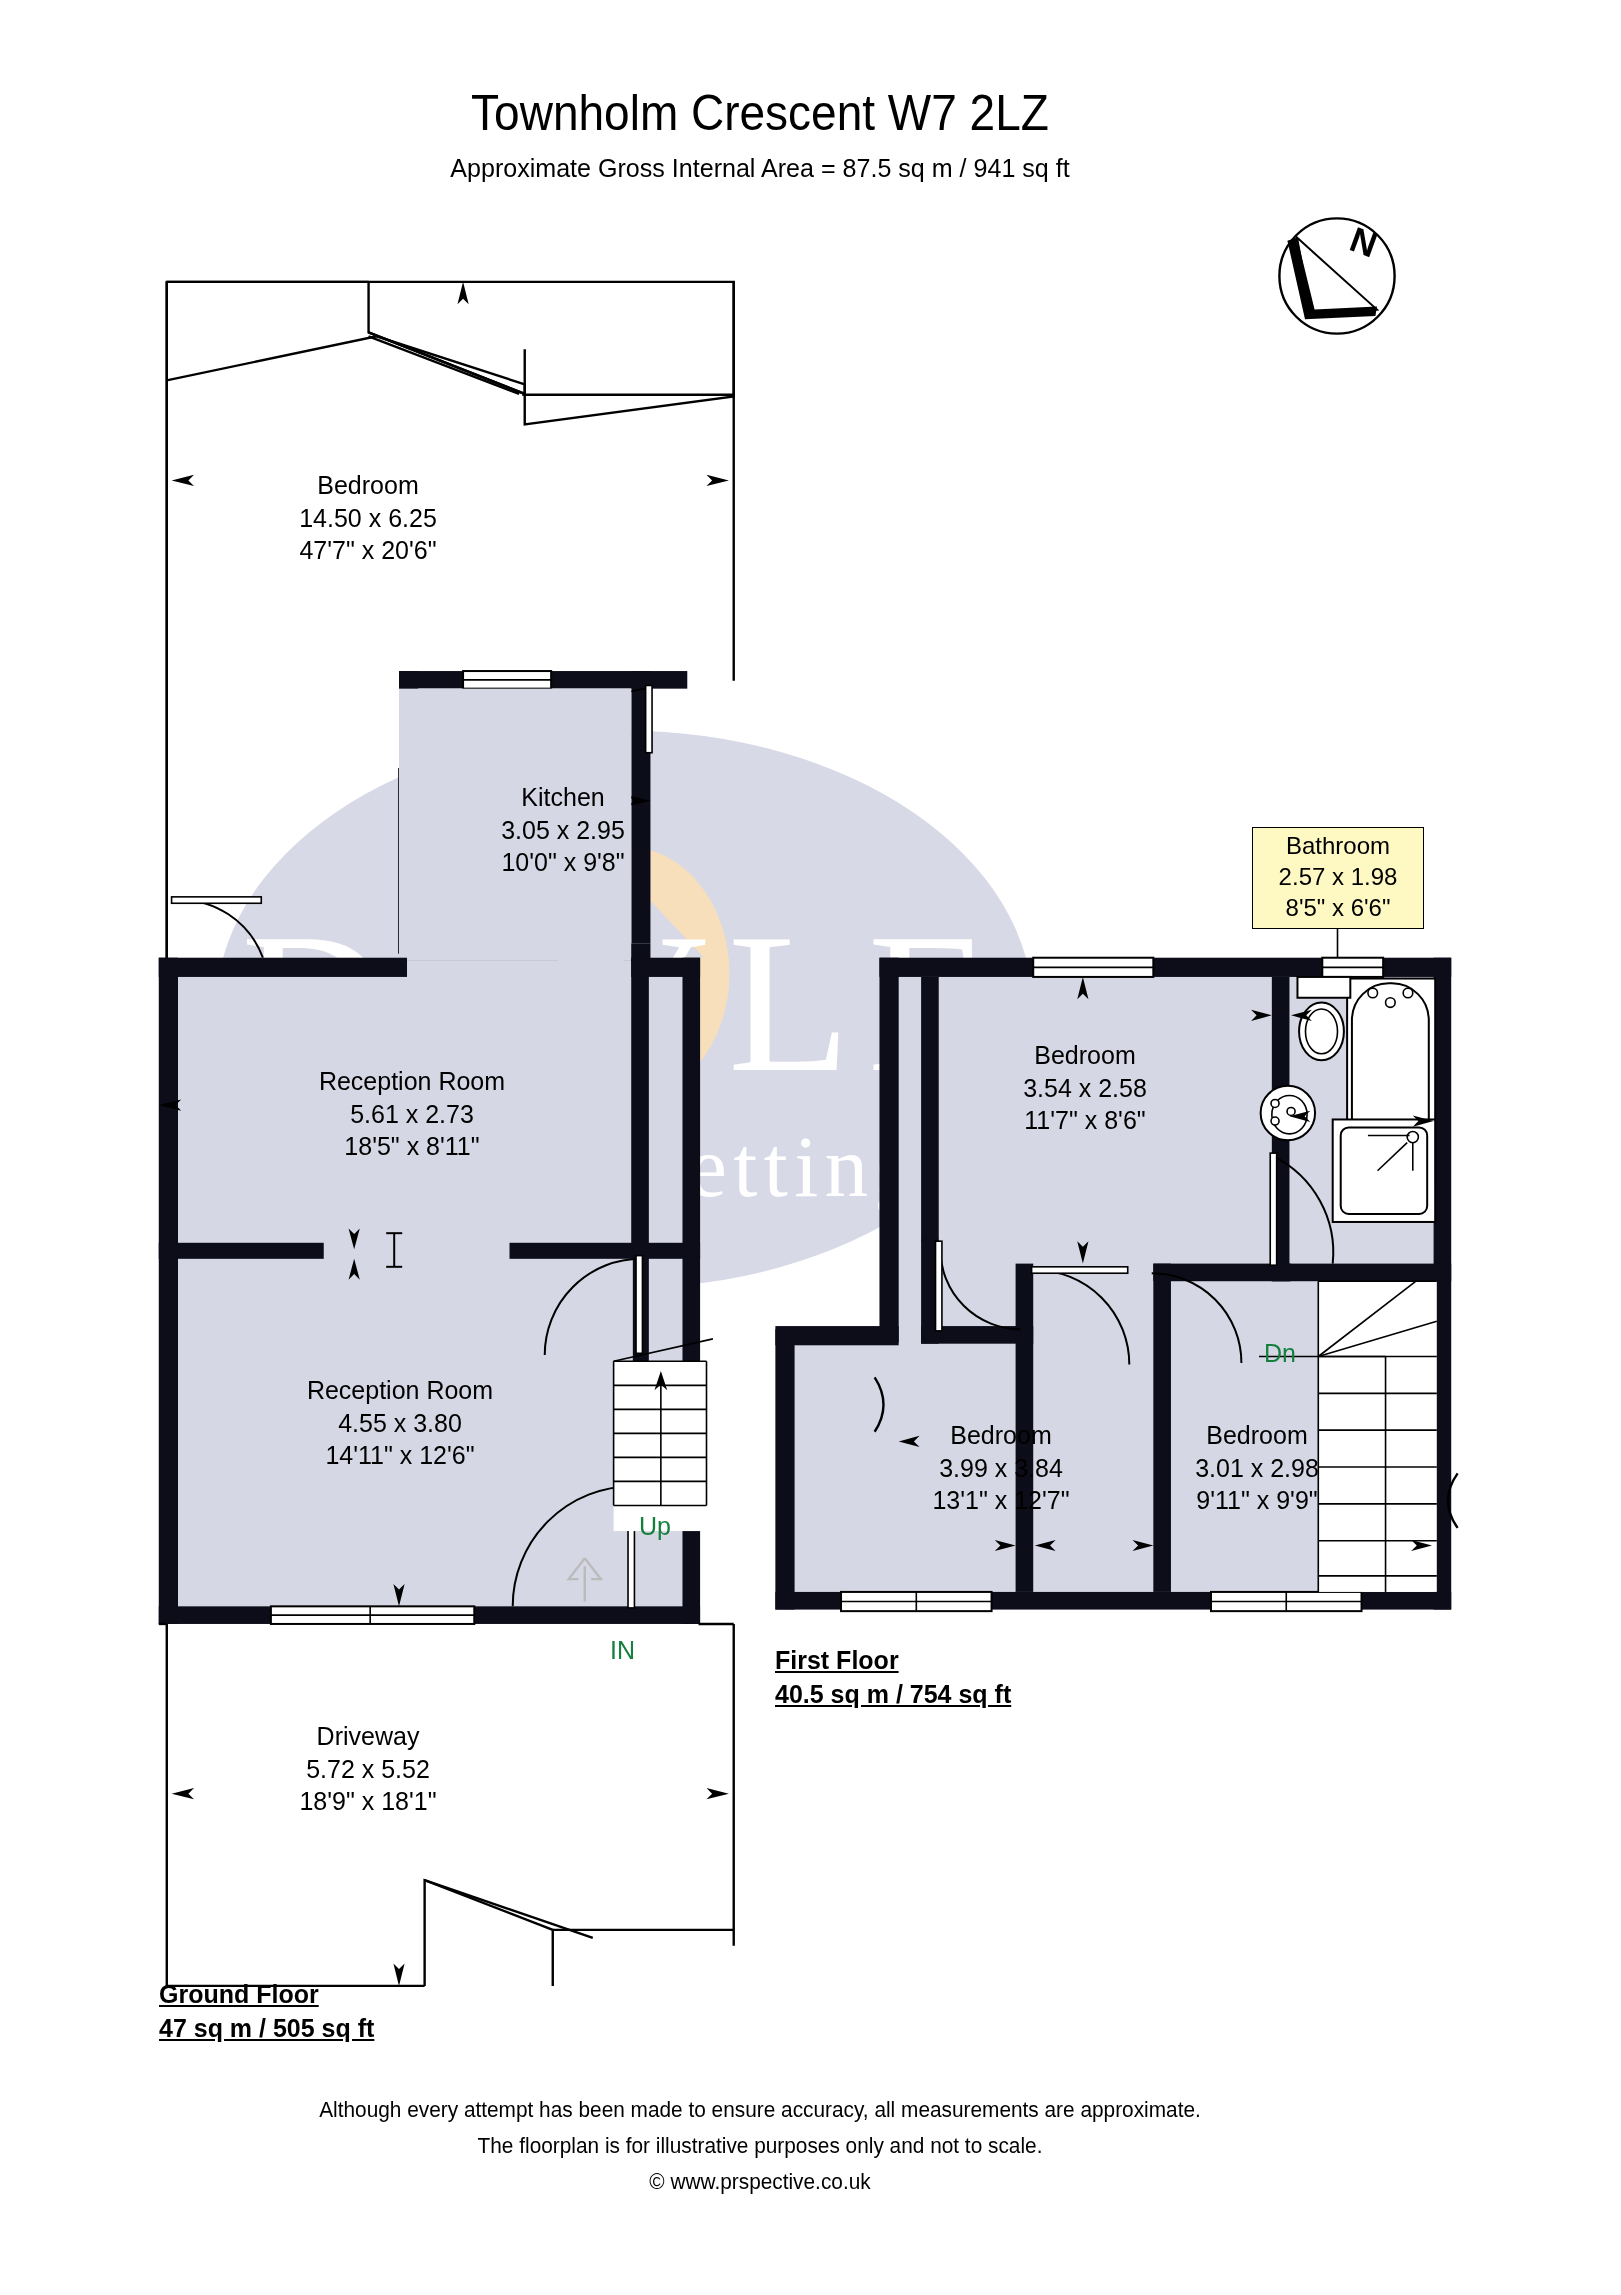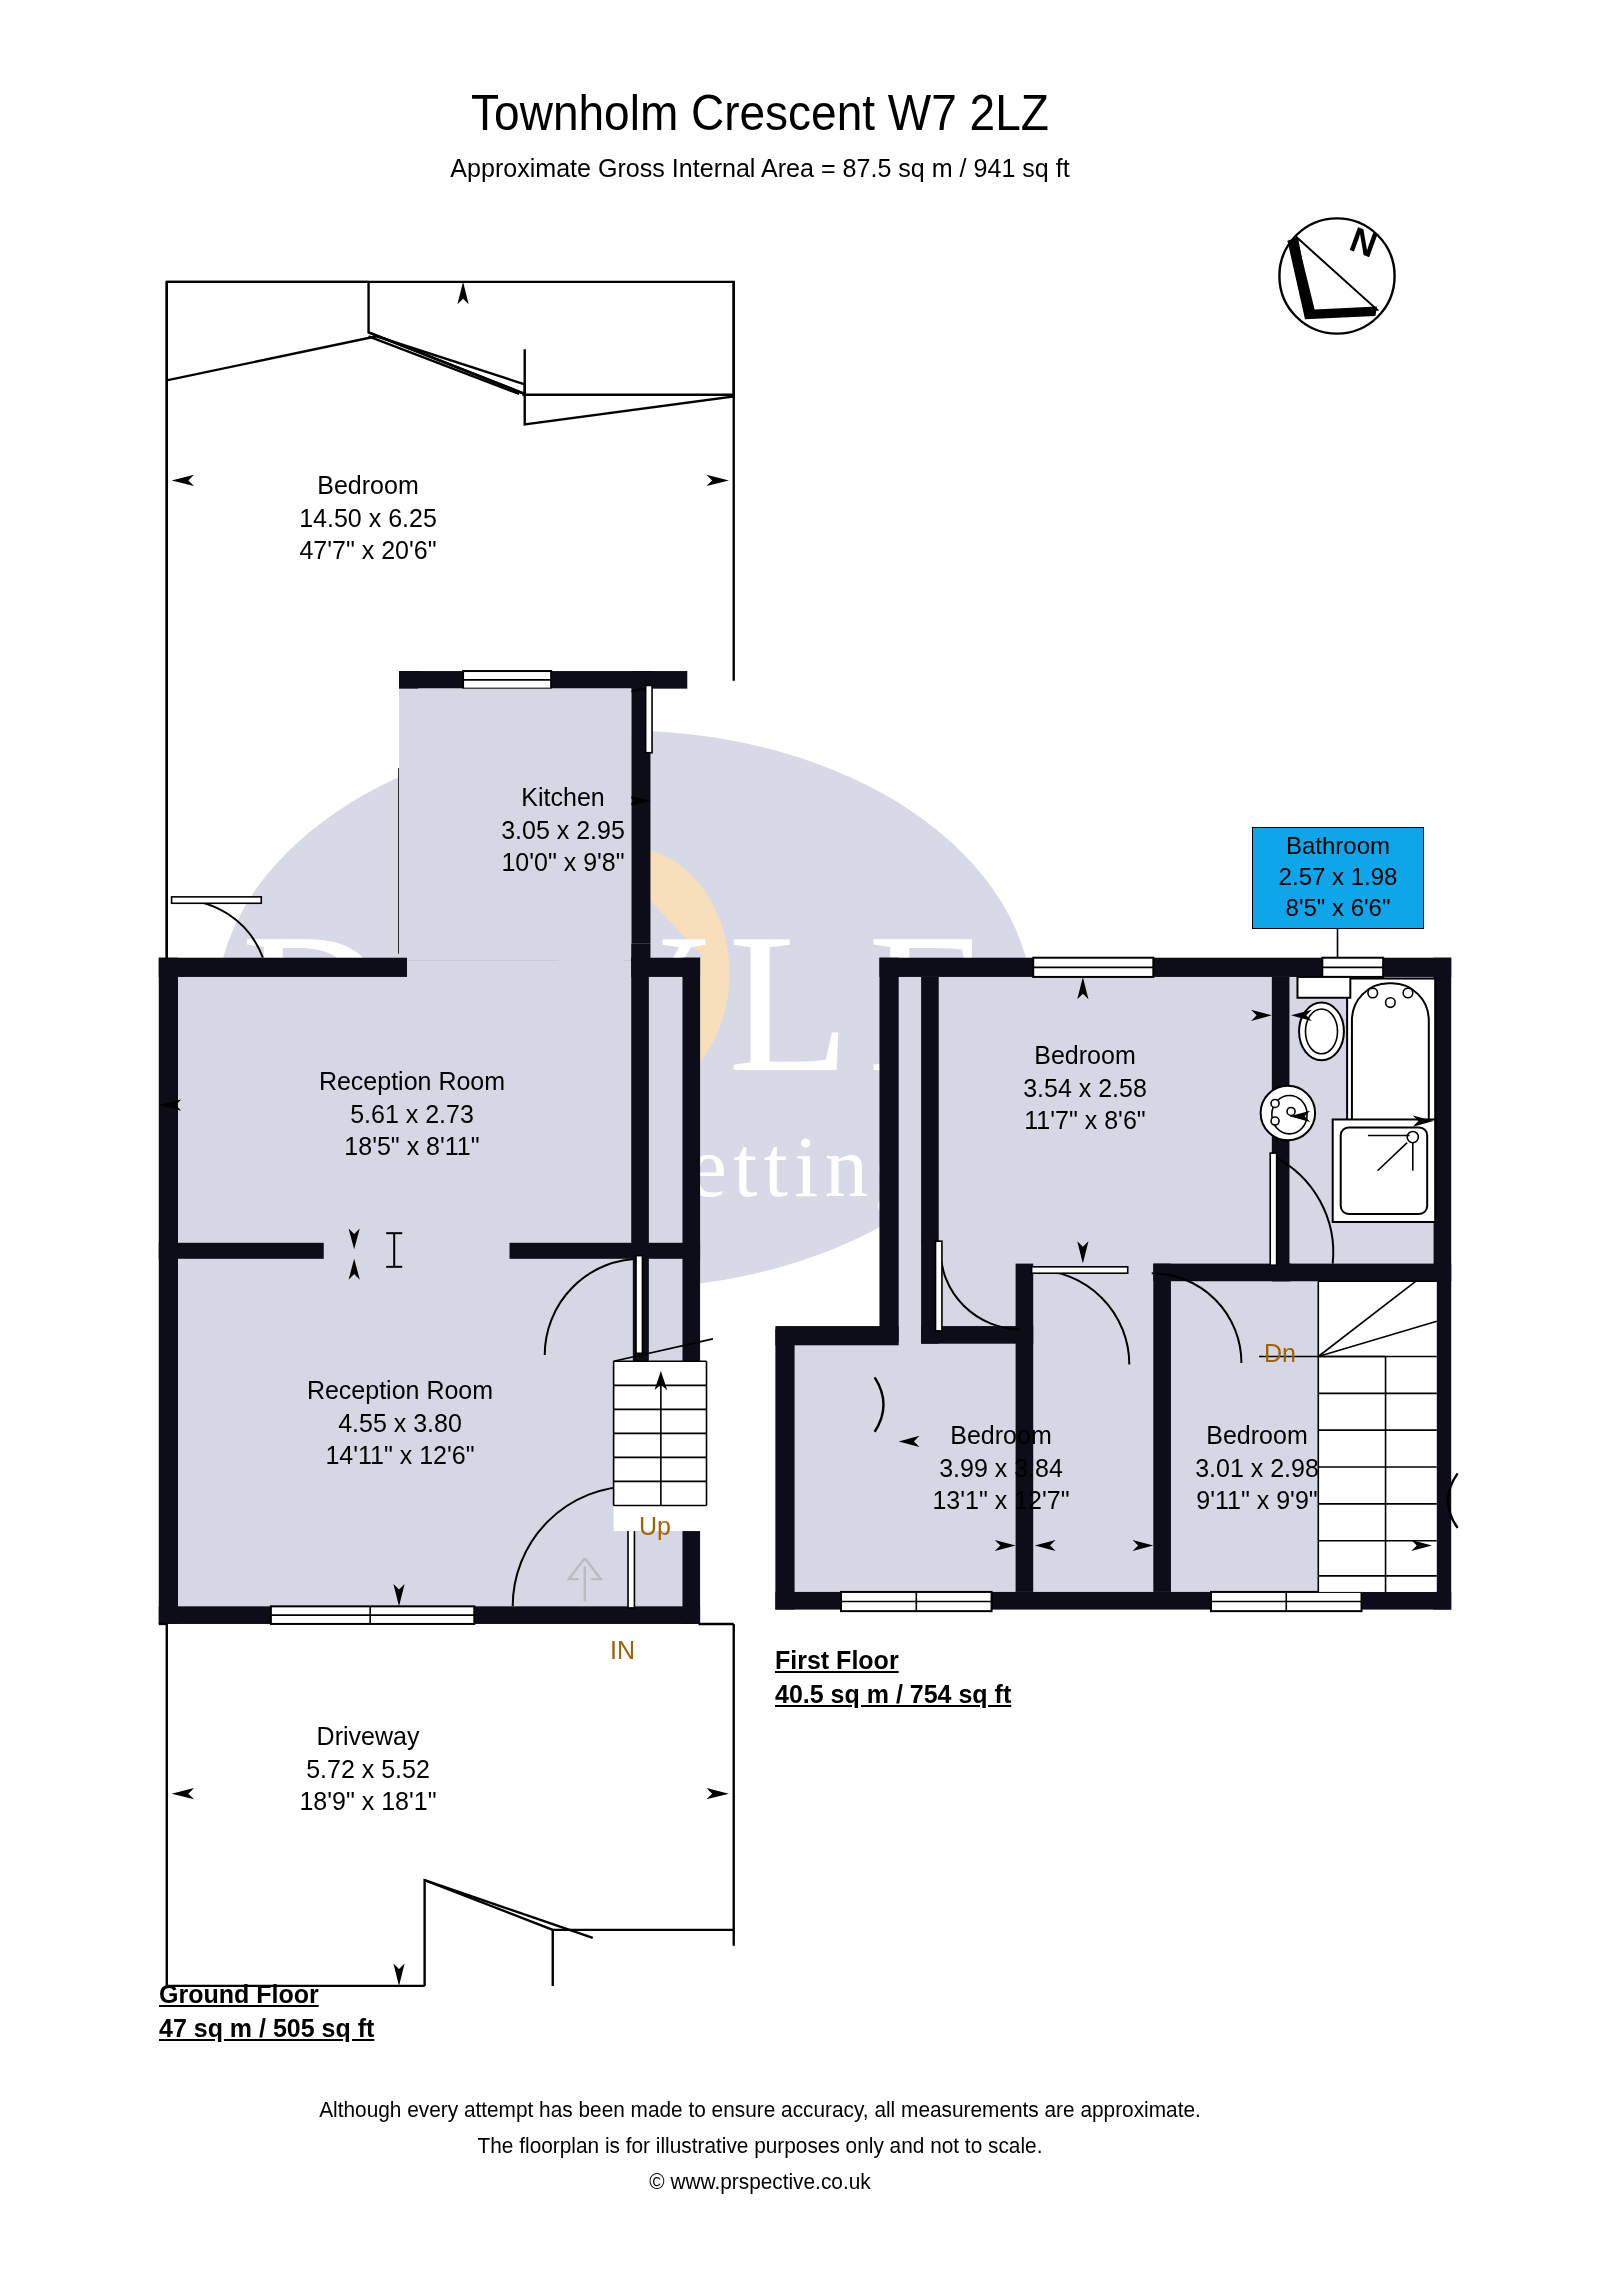--- a/index.html
+++ b/index.html
@@ -82,31 +82,31 @@
     line-height: 1.35;
     color: #000;
     white-space: nowrap;
     text-decoration: underline;
   }
 
   .tag {
     position: absolute;
     z-index: 5;
     font-size: 25px;
-    color: #a16207;
+    color: #15803d;
     white-space: nowrap;
   }
 
   #bathbox {
     position: absolute;
     z-index: 5;
     left: 1252px; top: 827px;
     width: 172px;
     border: 1.6px solid #000;
-    background: #0ea5e9;
+    background: #fef9c3;
     text-align: center;
     padding: 3.2px 4.8px 4.8px 4.8px;
     font-size: 24px;
     line-height: 1.28;
   }
 
   
   #footer {
     position: absolute;
     left: 0; top: 2092px; width: 100%;

